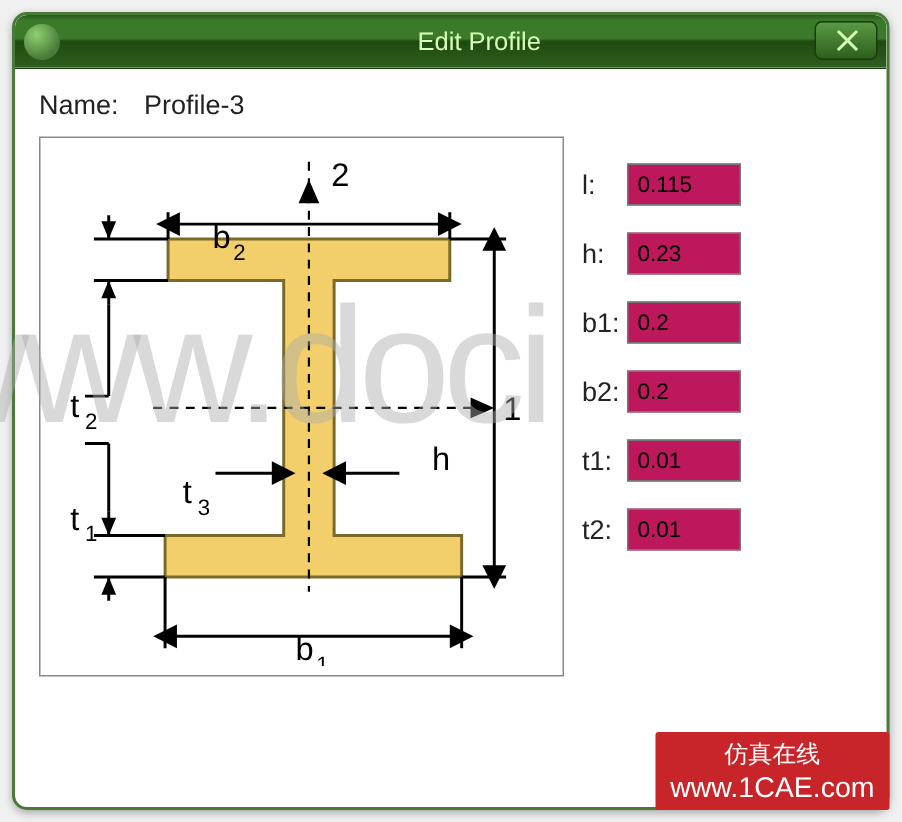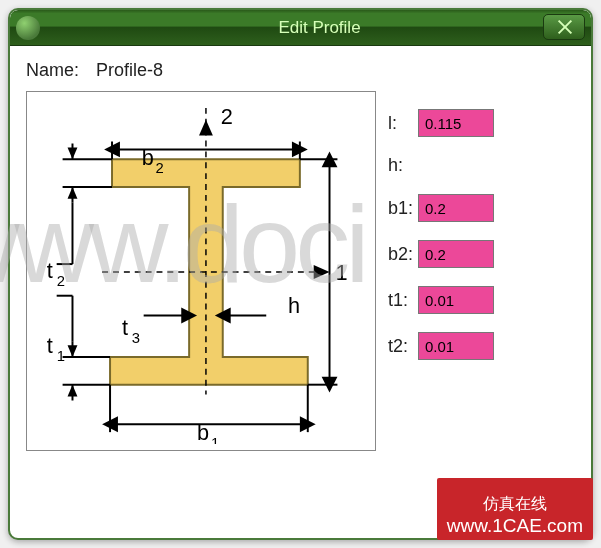--- a/index.html
+++ b/index.html
@@ -76,40 +76,40 @@
     flex: 1;
     padding-top: 18px;
   }
   .field { display: flex; align-items: center; margin-bottom: 18px; }
   .field .flabel { width: 30px; font-size: 18px; text-align: left; }
   .field .finput {
     width: 76px; height: 28px;
     border: 1px solid #777;
     font-size: 15px;
     padding: 2px 6px;
-    background: #ec4899;
+    background: #be185d;
     font-family: Verdana, Arial, sans-serif;
   }
   .watermark {
     position: absolute;
     left: -60px; top: 180px;
     font-size: 110px;
     color: rgba(170,170,170,0.45);
     font-family: Arial, sans-serif;
     letter-spacing: -5px;
     pointer-events: none;
     white-space: nowrap;
     z-index: 5;
   }
   .bottom-red {
     position: absolute;
     right: 8px; bottom: 8px;
     background: #c8252a;
     color: #fff;
-    padding: 16px 10px 2px;
+    padding: 6px 10px 2px;
     font-size: 16px;
     line-height: 1.25;
     text-align: center;
     border-radius: 2px;
   }
   .bottom-red .line2 { font-size: 19px; }
 </style>
 </head>
 <body>
 
@@ -118,21 +118,21 @@
   <div class="titlebar">
     <div class="titlebar-left"></div>
     <span>Edit Profile</span>
     <div class="close-btn"></div>
   </div>
 
   <div class="content">
 
     <div class="row">
       <span class="lbl">Name:</span>
-      <span class="val">Profile-8</span>
+      <span class="val">Profile-3</span>
     </div>
 
     <div class="body-area">
       <div class="diagram">
         <svg viewBox="0 0 340 350">
           <defs>
             <marker id="arrA" markerWidth="10" markerHeight="10" refX="5" refY="5" orient="auto">
               <path d="M1,1 L9,5 L1,9 z" fill="#000"></path>
             </marker>
             <marker id="arrB" markerWidth="10" markerHeight="10" refX="5" refY="5" orient="auto">
@@ -198,20 +198,21 @@
         </svg>
       </div>
 
       <div class="fields">
         <div class="field">
           <span class="flabel">l:</span>
           <input class="finput" value="0.115" style="">
         </div>
         <div class="field">
           <span class="flabel">h:</span>
+          <input class="finput" value="0.23" style="">
         </div>
         <div class="field">
           <span class="flabel">b1:</span>
           <input class="finput" value="0.2" style="">
         </div>
         <div class="field">
           <span class="flabel">b2:</span>
           <input class="finput" value="0.2" style="">
         </div>
         <div class="field">

